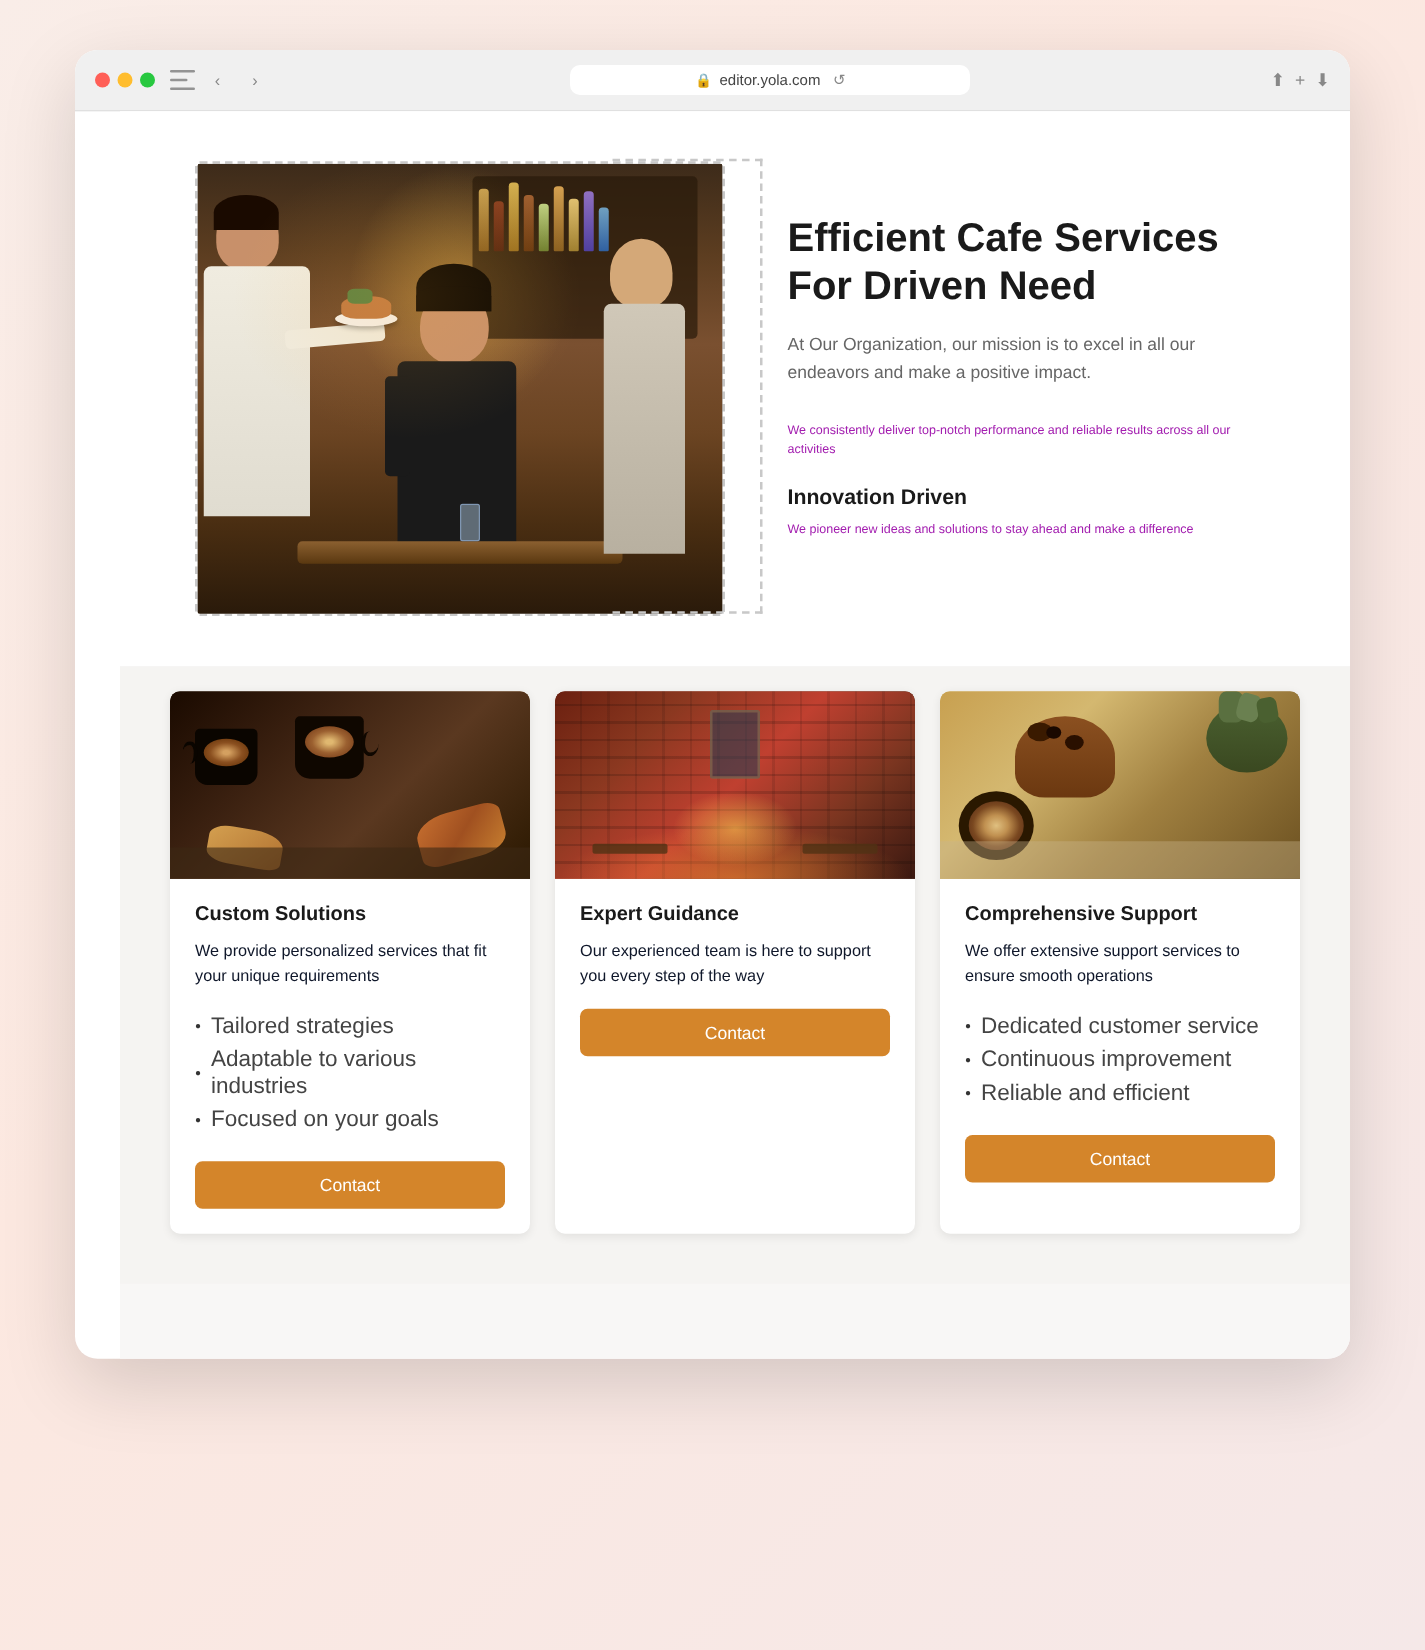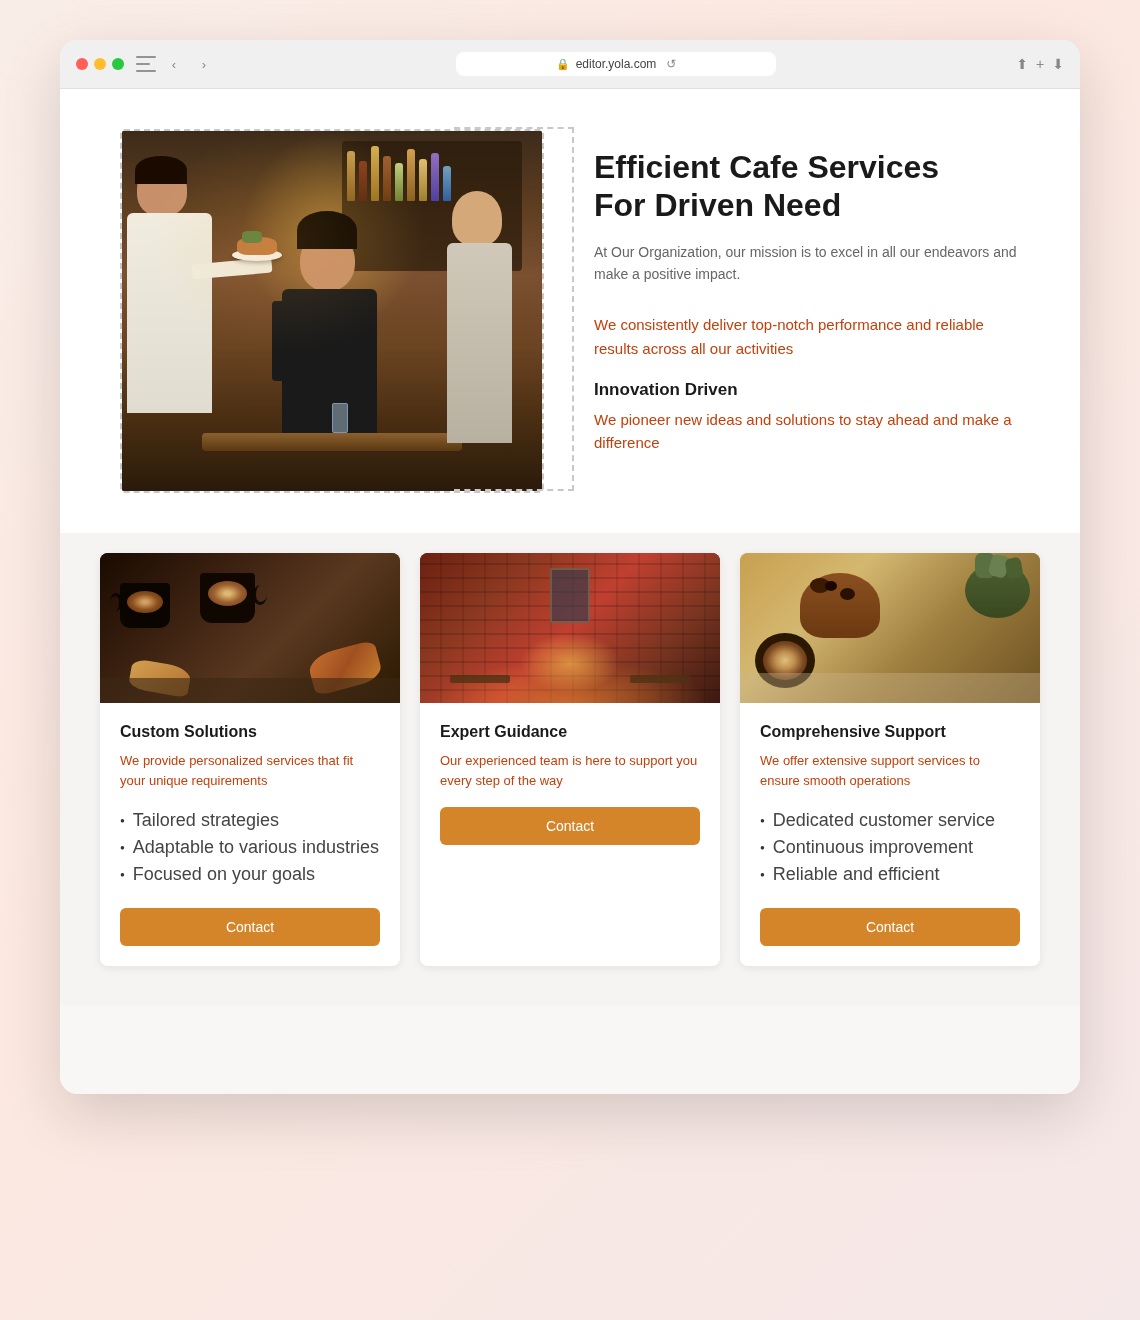--- a/index.html
+++ b/index.html
@@ -95,21 +95,22 @@
     }
 
     .browser-right-controls span {
       color: #888;
       font-size: 14px;
     }
 
     
     .page-content {
       background: #f8f7f6;
-      padding: 0 0 88px 0;
+      padding: 0 0 60px 0;
+      margin-left: 36px;
     }
 
     
     .hero-section {
       display: flex;
       align-items: center;
       padding: 40px 60px;
       gap: 50px;
       background: #ffffff;
     }
@@ -181,22 +182,22 @@
     }
 
     .feature-title {
       font-size: 17px;
       font-weight: 700;
       color: #1a1a1a;
       margin-bottom: 8px;
     }
 
     .feature-desc {
-      font-size: 15px;
-      color: #c2410c;
+      font-size: 10px;
+      color: #a21caf;
       line-height: 1.55;
     }
 
     
     .cards-section {
       padding: 20px 40px 40px;
       background: #f5f4f2;
     }
 
     .cards-grid {
@@ -263,21 +264,21 @@
 
     .card-title {
       font-size: 16px;
       font-weight: 700;
       color: #1a1a1a;
       margin-bottom: 10px;
     }
 
     .card-desc {
       font-size: 13px;
-      color: #c2410c;
+      color: #0f172a;
       line-height: 1.55;
       margin-bottom: 16px;
     }
 
     .card-list {
       list-style: none;
       padding: 0;
       margin-bottom: 20px;
     }
 

